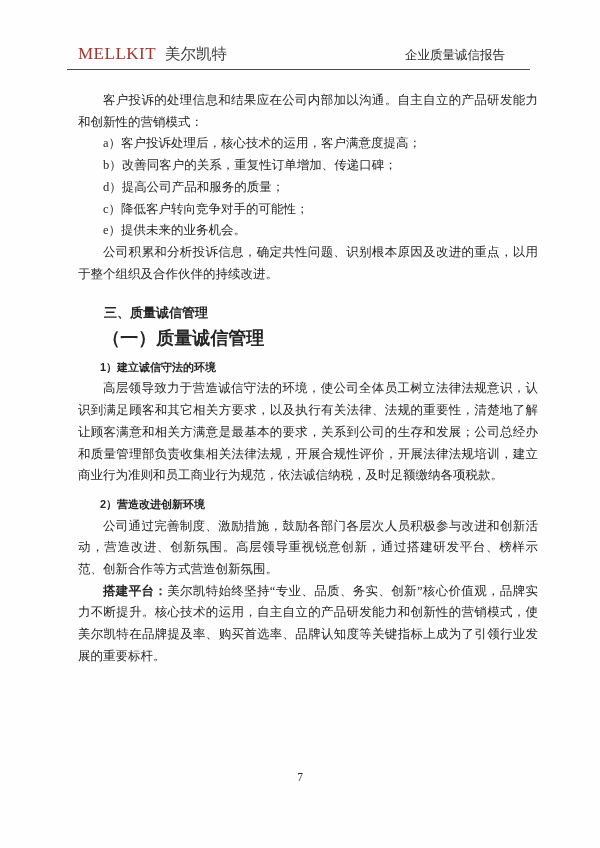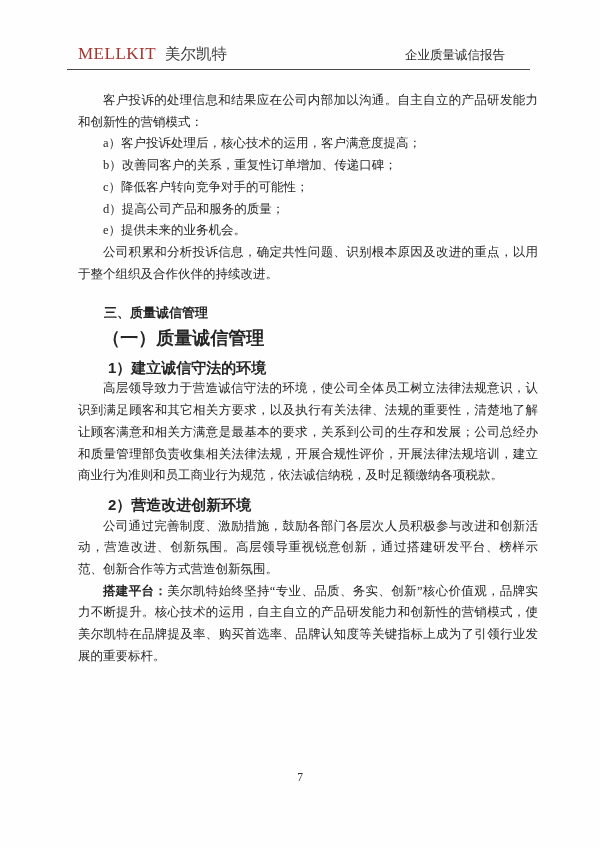--- a/index.html
+++ b/index.html
@@ -68,21 +68,21 @@
   .h-subsection {
     font-family: "Liberation Sans", "DejaVu Sans", sans-serif;
     font-weight: bold;
     font-size: 18px;
     text-indent: 1.35em;
     margin-top: 4px;
   }
   .h-point {
     font-family: "Liberation Sans", "DejaVu Sans", sans-serif;
     font-weight: bold;
-    font-size: 15px;
+    font-size: 11px;
     text-indent: 2em;
     margin-top: 7px;
   }
   .bold-lead {
     font-weight: bold;
     font-family: "Liberation Sans", "DejaVu Sans", sans-serif;
   }
   .page-number {
     position: absolute;
     left: 0;
@@ -105,22 +105,22 @@
     </div>
     <div class="report-title">企业质量诚信报告</div>
   </div>
 
   <div class="content">
 
     <p class="para">客户投诉的处理信息和结果应在公司内部加以沟通。自主自立的产品研发能力和创新性的营销模式：</p>
 
     <div class="list-item">a）客户投诉处理后，核心技术的运用，客户满意度提高；</div>
     <div class="list-item">b）改善同客户的关系，重复性订单增加、传递口碑；</div>
+    <div class="list-item">d）提高公司产品和服务的质量；</div>
     <div class="list-item">c）降低客户转向竞争对手的可能性；</div>
-    <div class="list-item">d）提高公司产品和服务的质量；</div>
     <div class="list-item">e）提供未来的业务机会。</div>
 
     <p class="para">公司积累和分析投诉信息，确定共性问题、识别根本原因及改进的重点，以用于整个组织及合作伙伴的持续改进。</p>
 
     <div class="h-section">三、质量诚信管理</div>
     <div class="h-subsection">（一）质量诚信管理</div>
 
 
     <div class="h-point">1）建立诚信守法的环境</div>
 

